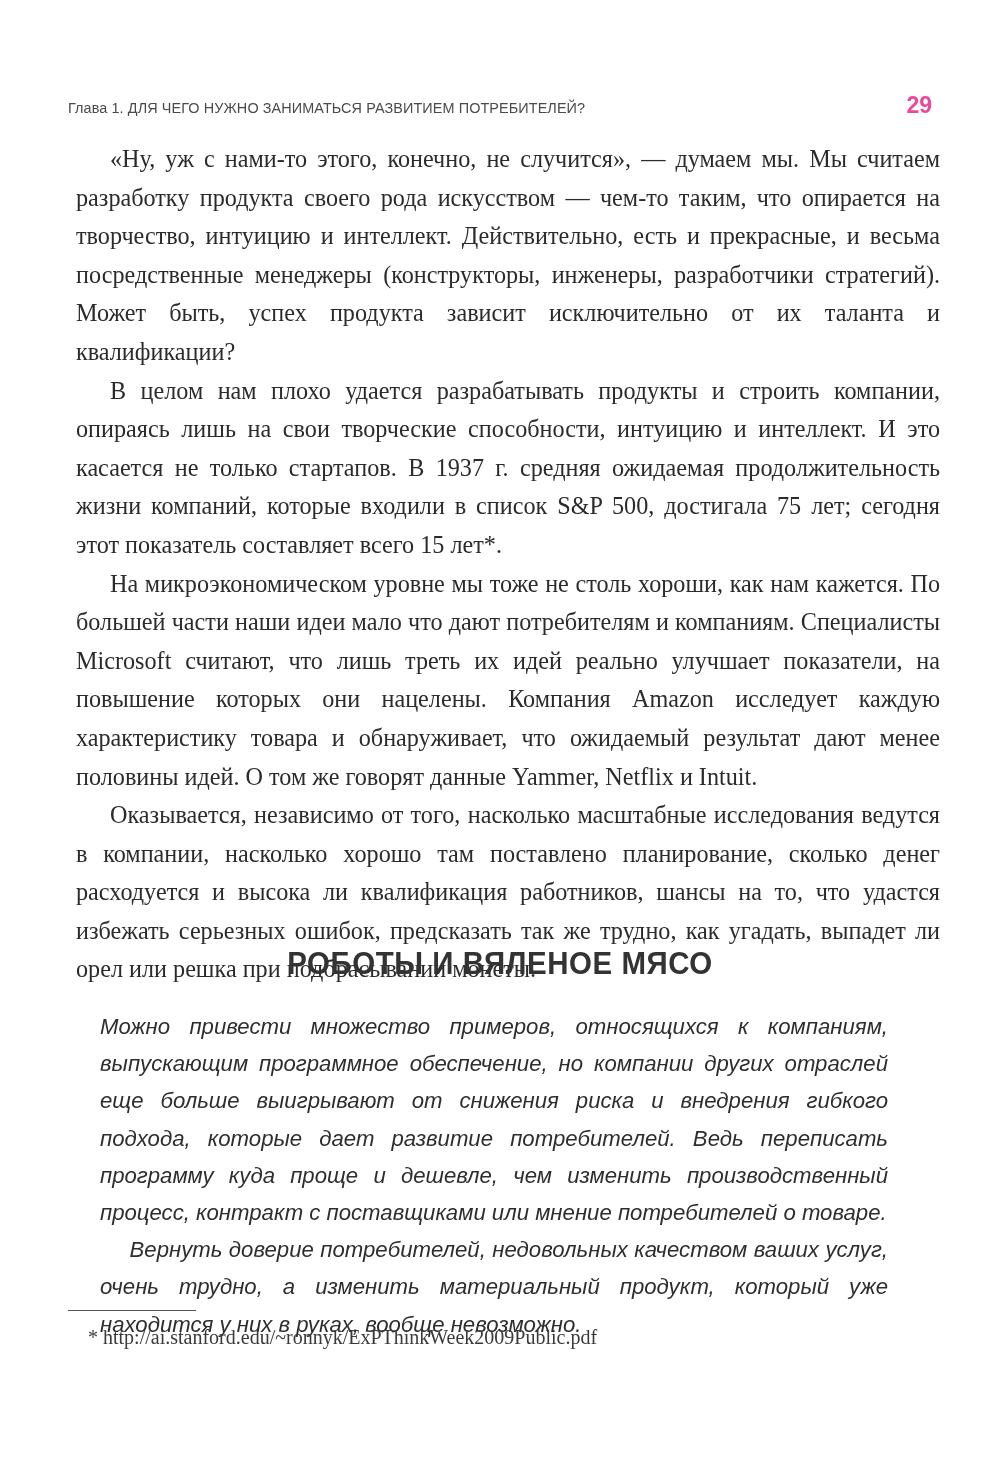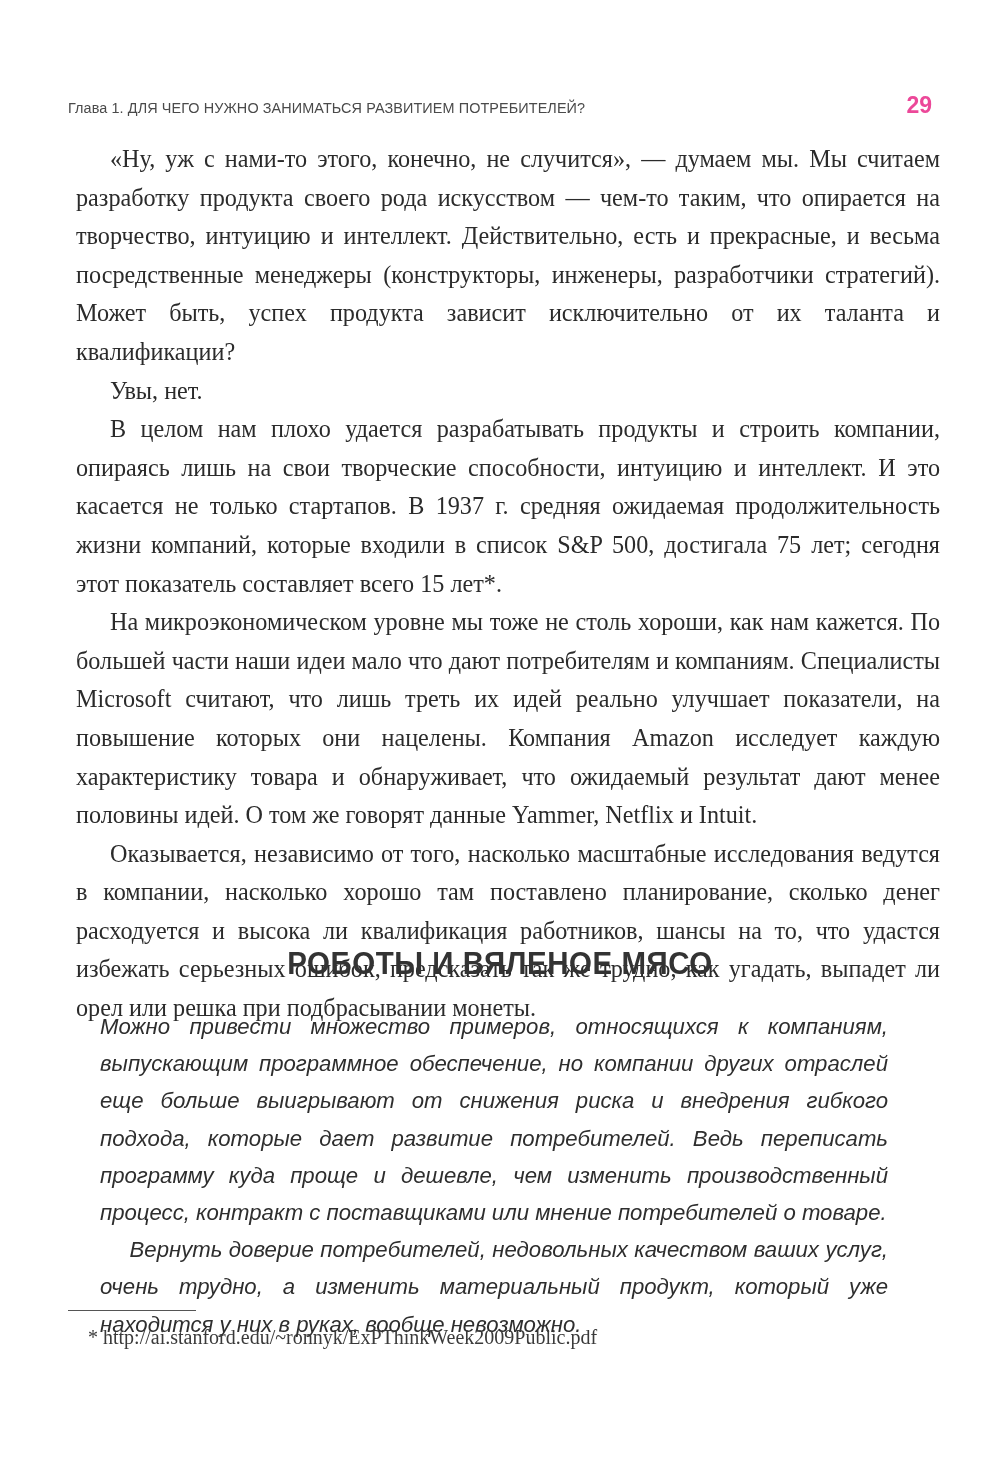--- a/index.html
+++ b/index.html
@@ -139,21 +139,20 @@
 
 <div class="page">
 
   <div class="running-head">
     <span class="running-head-text">Глава 1.  ДЛЯ ЧЕГО НУЖНО ЗАНИМАТЬСЯ РАЗВИТИЕМ ПОТРЕБИТЕЛЕЙ?</span>
     <span class="page-number">29</span>
   </div>
 
   <div class="body-serif">
     <p>«Ну, уж с нами-то этого, конечно, не случится», — думаем мы. Мы считаем разработку продукта своего рода искусством — чем-то таким, что опирается на творчество, интуицию и интеллект. Действительно, есть и прекрасные, и весьма посредственные менеджеры (конструкторы, инженеры, разработчики стратегий). Может быть, успех продукта зависит исключительно от их таланта и квалификации?</p>
-    <p>Увы, нет.</p>
     <p>В целом нам плохо удается разрабатывать продукты и строить компании, опираясь лишь на свои творческие способности, интуицию и интеллект. И это касается не только стартапов. В 1937 г. средняя ожидаемая продолжительность жизни компаний, которые входили в список S&amp;P 500, достигала 75 лет; сегодня этот показатель составляет всего 15 лет*.</p>
     <p>На микроэкономическом уровне мы тоже не столь хороши, как нам кажется. По большей части наши идеи мало что дают потребителям и компаниям. Специалисты Microsoft считают, что лишь треть их идей реально улучшает показатели, на повышение которых они нацелены. Компания Amazon исследует каждую характеристику товара и обнаруживает, что ожидаемый результат дают менее половины идей. О том же говорят данные Yammer, Netflix и Intuit.</p>
     <p>Оказывается, независимо от того, насколько масштабные исследования ведутся в компании, насколько хорошо там поставлено планирование, сколько денег расходуется и высока ли квалификация работников, шансы на то, что удастся избежать серьезных ошибок, предсказать так же трудно, как угадать, выпадет ли орел или решка при подбрасывании монеты.</p>
   </div>
 
   <div class="section-heading">РОБОТЫ И ВЯЛЕНОЕ МЯСО</div>
 
   <div class="body-sans">
     <p>Можно привести множество примеров, относящихся к компаниям, выпускающим программное обеспечение, но компании других отраслей еще больше выигрывают от снижения риска и внедрения гибкого подхода, которые дает развитие потребителей. Ведь переписать программу куда проще и дешевле, чем изменить производственный процесс, контракт с поставщиками или мнение потребителей о товаре.</p>
     <p class="indented">Вернуть доверие потребителей, недовольных качеством ваших услуг, очень трудно, а изменить материальный продукт, который уже находится у них в руках, вообще невозможно.</p>

